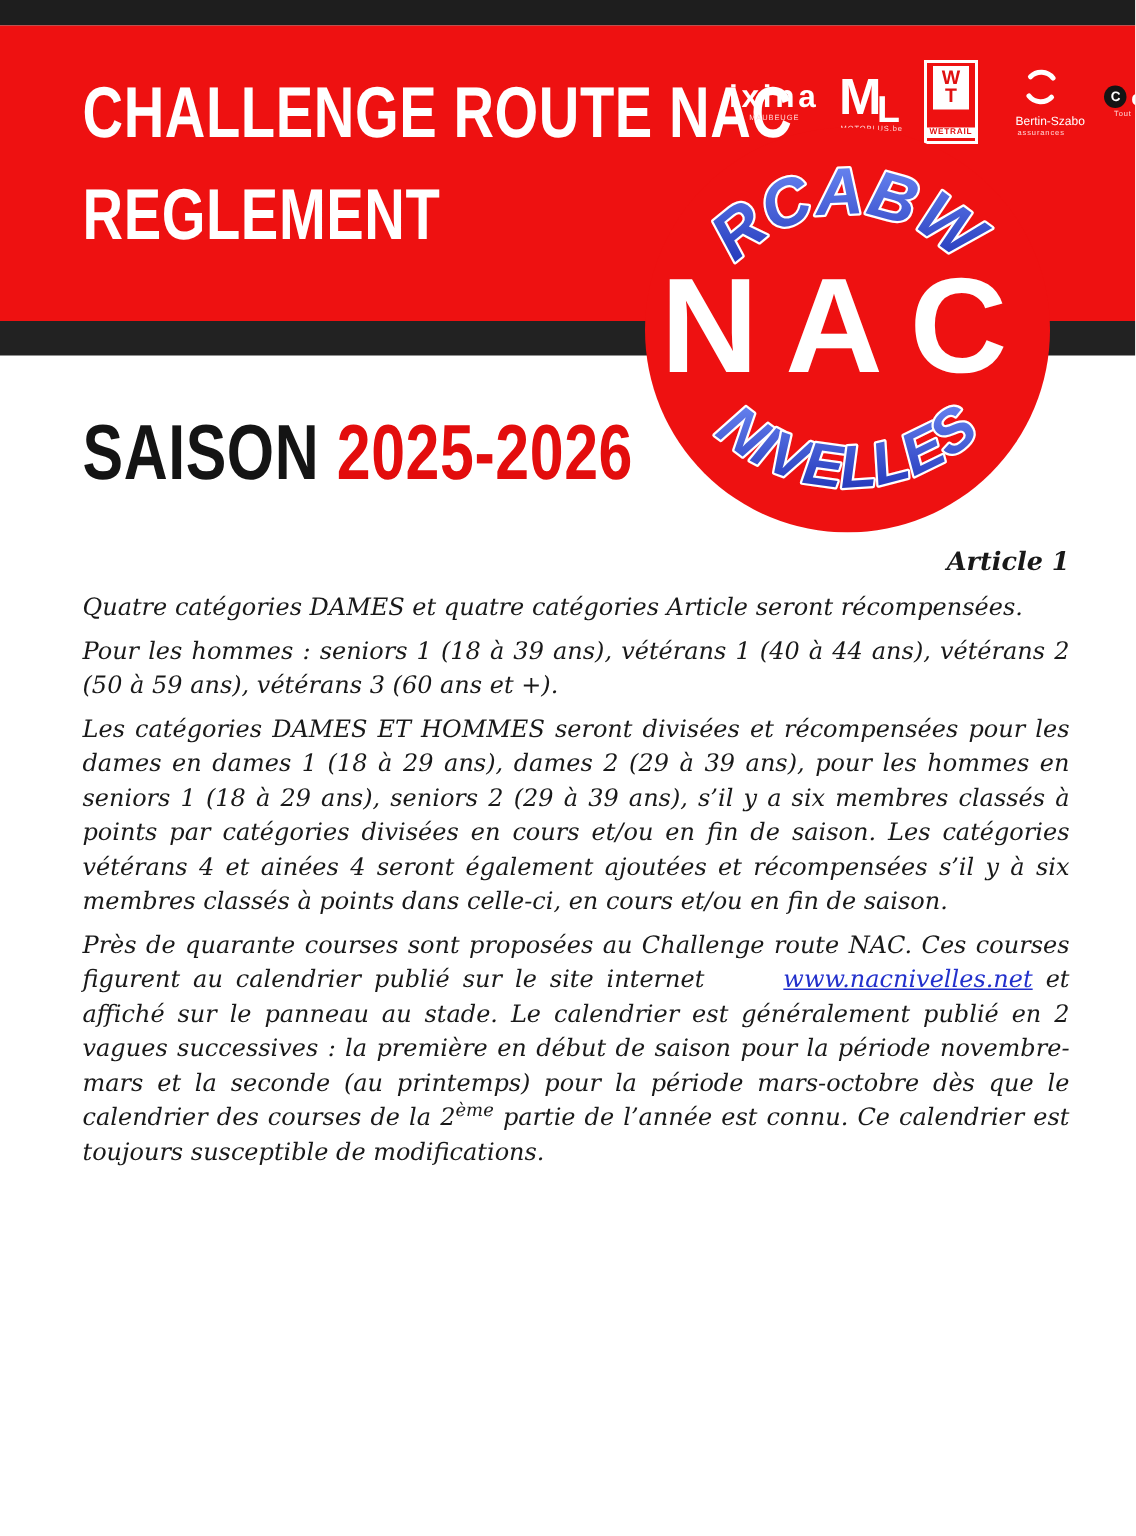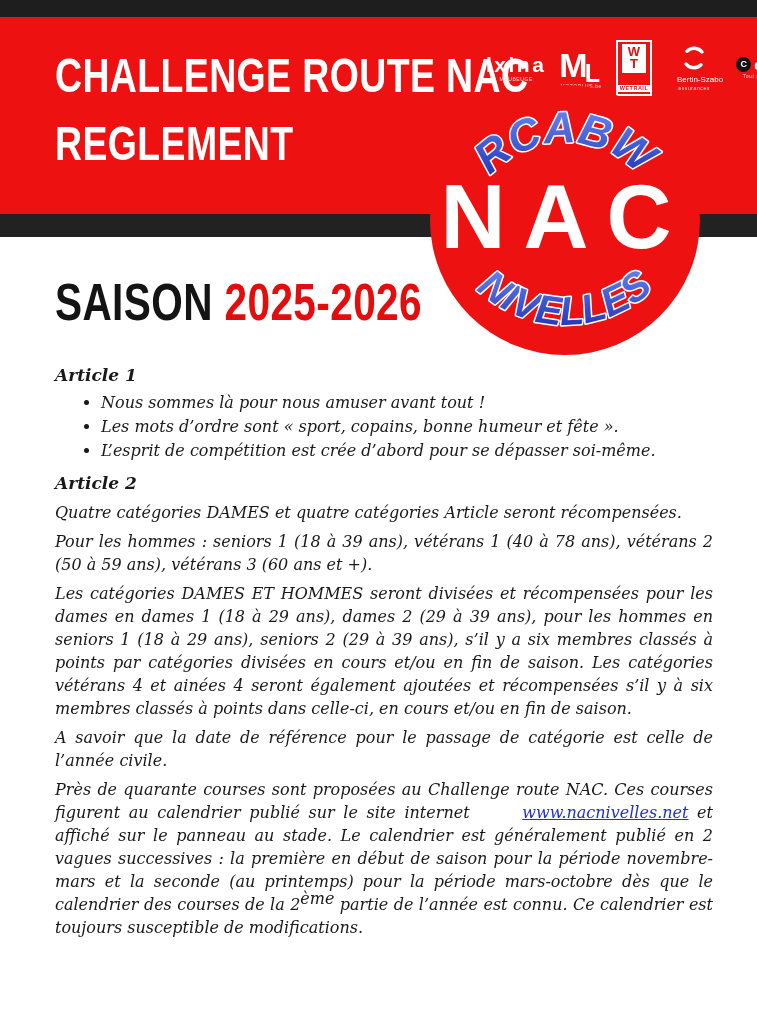--- a/index.html
+++ b/index.html
@@ -44,27 +44,27 @@
      font-size:9px;font-weight:bold;display:flex;align-items:center;justify-content:center;}
   .cali-word{font-size:14px;font-weight:bold;letter-spacing:.3px;}
 
   
   .badge{position:absolute;left:430px;top:85px;width:270px;height:270px;}
 
   
   .doc-body{position:absolute;left:55px;top:364px;width:658px;color:#191919;
      font-family:"DejaVu Serif","Liberation Serif",serif;font-style:italic;
      font-size:16px;line-height:23px;text-align:justify;}
-  .art-head{font-size:17px;font-weight:bold;margin:10px 0 4px;text-align:left;}
+  .art-head{font-size:17px;font-weight:bold;margin:10px 0 4px;text-align:right;}
   .doc-body p{margin:6px 0;}
   .doc-body ul{margin:2px 0 4px;padding-left:46px;list-style:disc;}
   .doc-body li{margin:1px 0;}
   .first{margin-top:0;}
   .weblink{color:#2230cc;text-decoration:underline;cursor:pointer;margin-left:44px;}
-  sup{font-size:16px;line-height:0;margin-top:48px;}
+  sup{font-size:12px;line-height:0;margin-top:48px;}
 </style>
 </head>
 <body>
 
 <div class="page">
 
   <div class="topbar"></div>
 
   <div class="redband"></div>
 
@@ -129,29 +129,22 @@
         <textPath href="#arcBottom" startOffset="50%" text-anchor="middle">NIVELLES</textPath>
       </text>
     </svg>
   </div>
 
   <div class="season"><span class="sk">SAISON </span><span class="sy">2025-2026</span></div>
 
   <div class="doc-body">
 
     <div class="art-head first">Article 1</div>
-    <ul>
-      <li>Nous sommes là pour nous amuser avant tout !</li>
-      <li>Les mots d’ordre sont « sport, copains, bonne humeur et fête ».</li>
-      <li>L’esprit de compétition est crée d’abord pour se dépasser soi-même.</li>
-    </ul>
 
-    <div class="art-head">Article 2</div>
     <p>Quatre catégories DAMES et quatre catégories Article seront récompensées.</p>
-    <p>Pour les hommes : seniors 1 (18 à 39 ans), vétérans 1 (40 à 78 ans), vétérans 2 (50 à 59 ans), vétérans 3 (60 ans et +).</p>
+    <p>Pour les hommes : seniors 1 (18 à 39 ans), vétérans 1 (40 à 44 ans), vétérans 2 (50 à 59 ans), vétérans 3 (60 ans et +).</p>
     <p>Les catégories DAMES ET HOMMES seront divisées et récompensées pour les dames en dames 1 (18 à 29 ans), dames 2 (29 à 39 ans), pour les hommes en seniors 1 (18 à 29 ans), seniors 2 (29 à 39 ans), s’il y a six membres classés à points par catégories divisées en cours et/ou en fin de saison. Les catégories vétérans 4 et ainées 4 seront également ajoutées et récompensées s’il y à six membres classés à points dans celle-ci, en cours et/ou en fin de saison.</p>
-    <p>A savoir que la date de référence pour le passage de catégorie est celle de l’année civile.</p>
 
     <p><span>Près de quarante courses sont proposées au Challenge route NAC.  Ces courses figurent au calendrier publié sur le site internet </span><a class="weblink" href="#">www.nacnivelles.net</a><span> et affiché sur le panneau au stade.  Le calendrier est généralement publié en 2 vagues successives : la première en début de saison pour la période novembre-mars et la seconde (au printemps) pour la période mars-octobre dès que le calendrier des courses de la 2</span><sup>ème</sup><span> partie de l’année est connu.  Ce calendrier est toujours susceptible de modifications.</span></p>
 
   </div>
 
 </div>
 
 </body></html>

